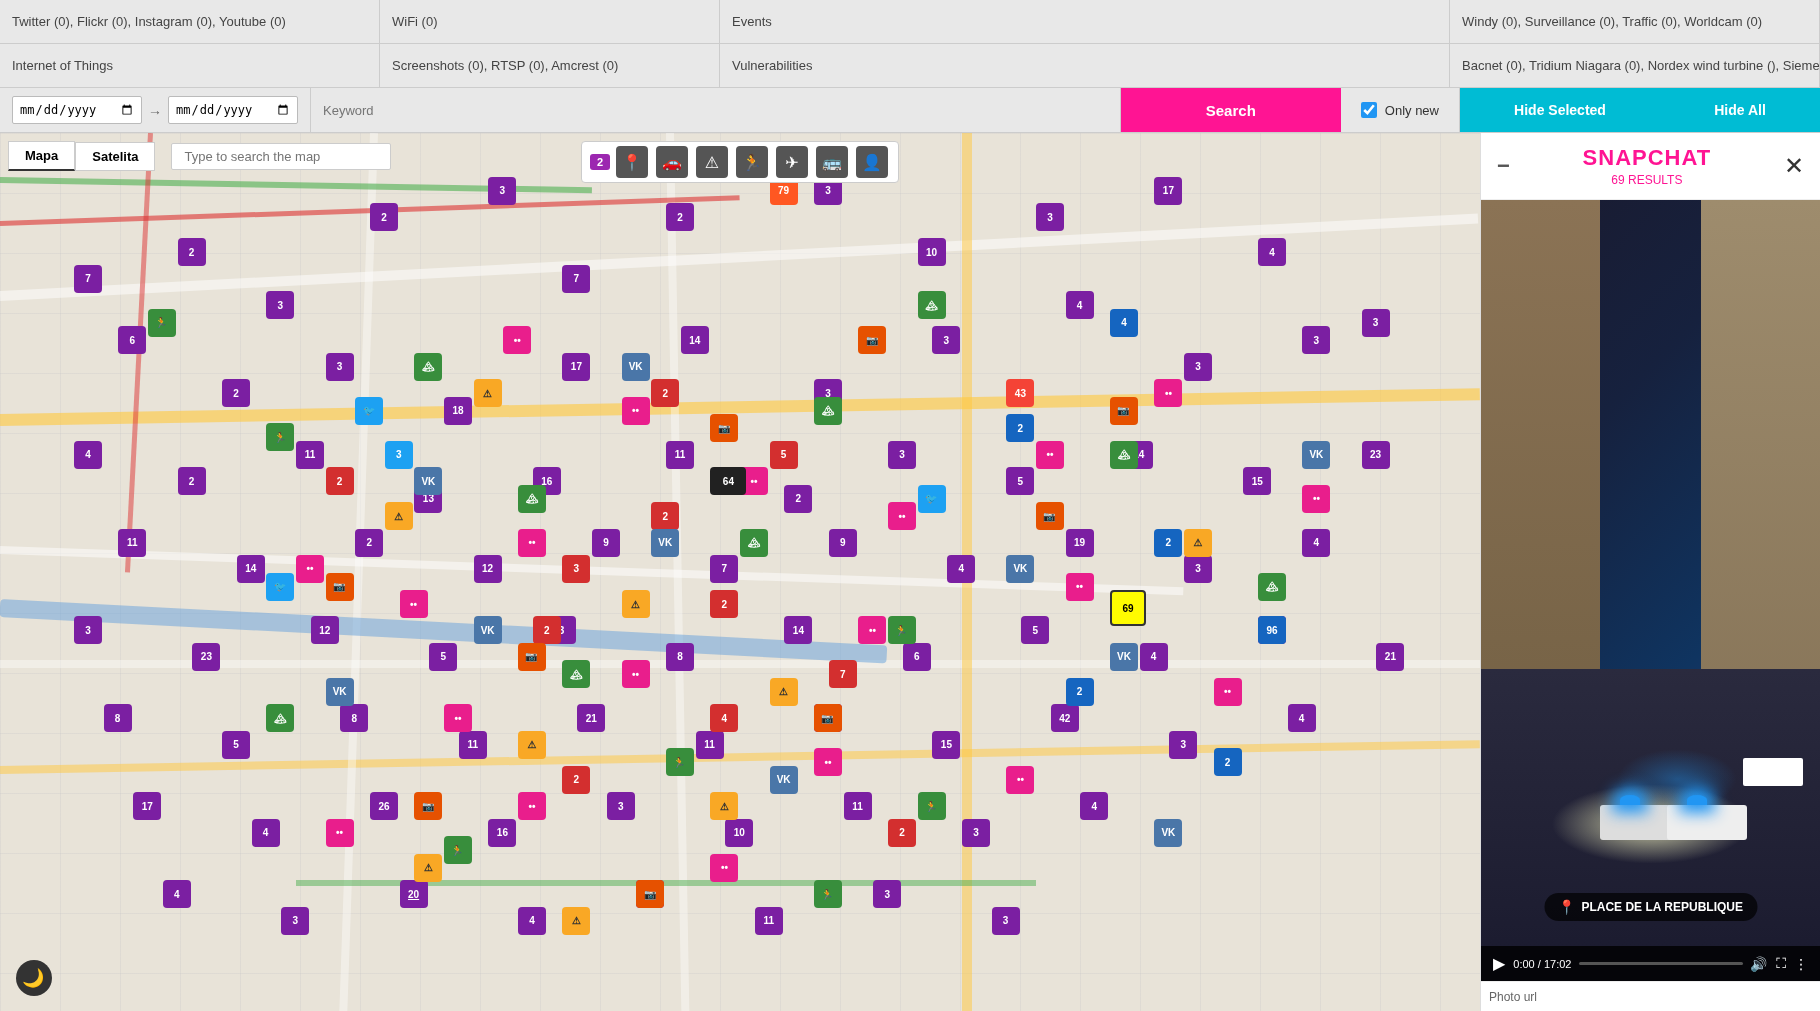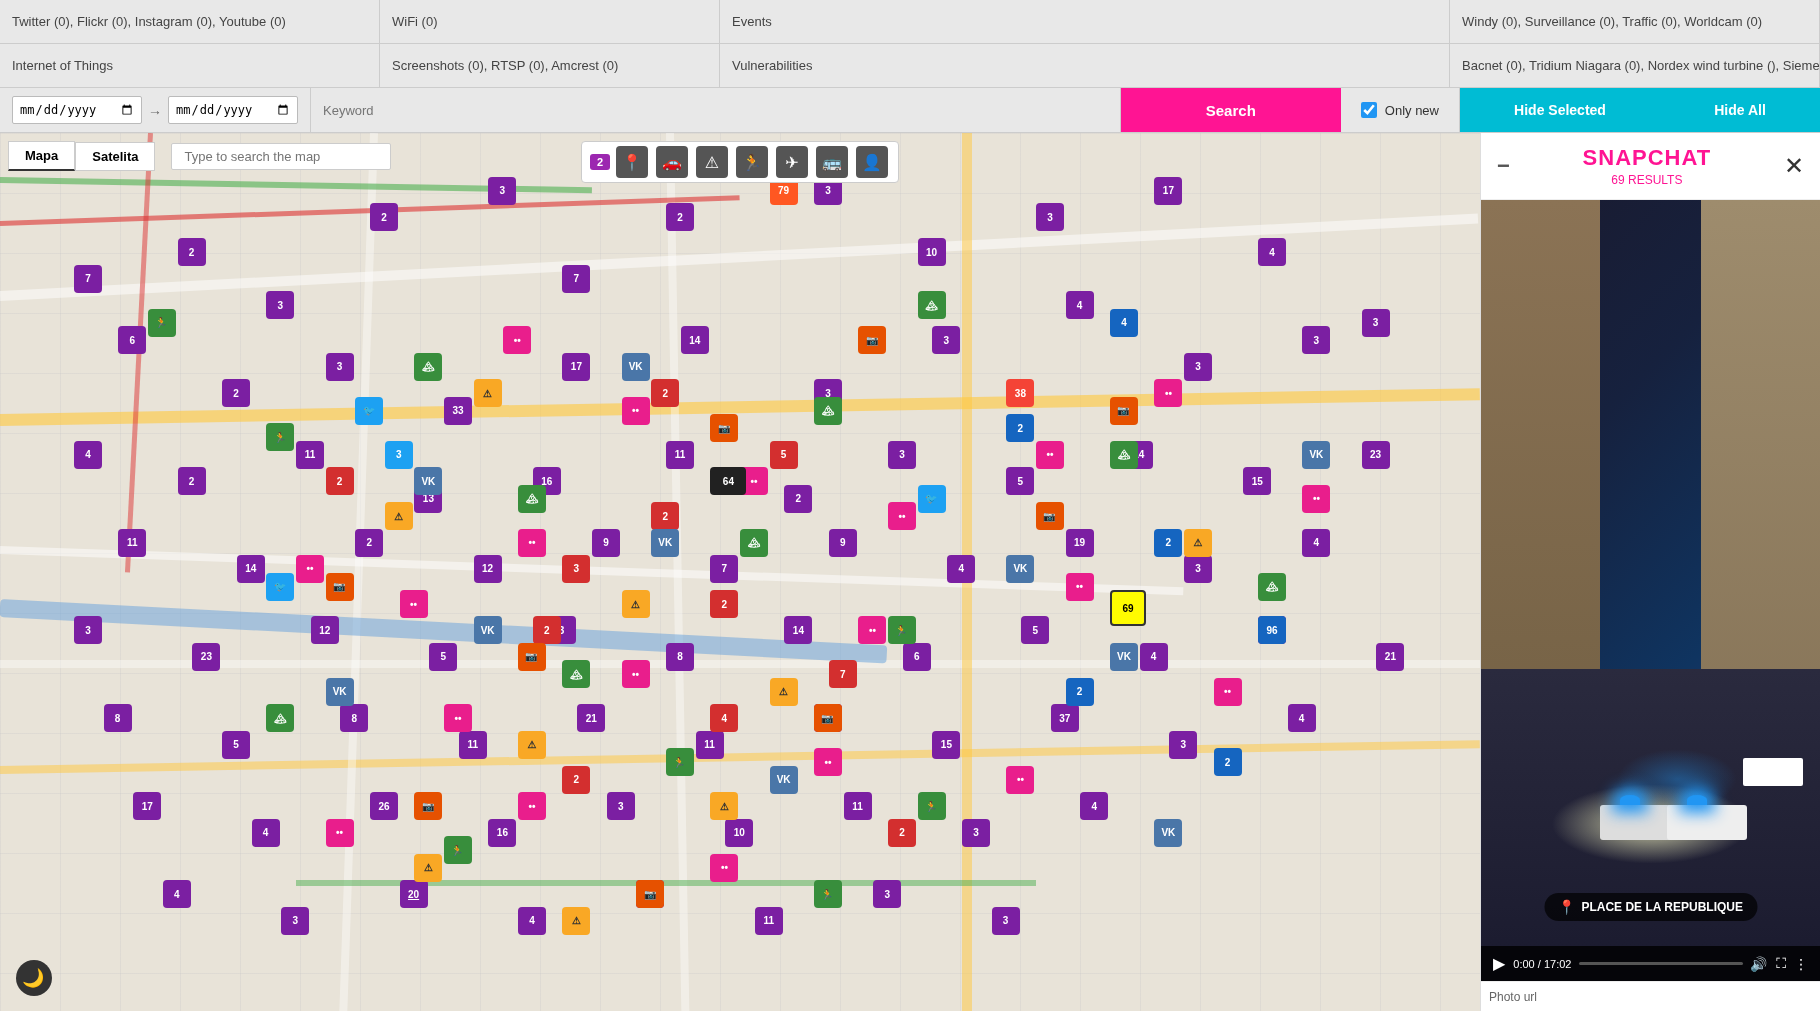--- a/index.html
+++ b/index.html
@@ -309,21 +309,21 @@
     <div class="pin purple" style="top:8%;left:45%;">2</div>
     <div class="pin purple" style="top:5%;left:55%;">3</div>
     <div class="pin purple" style="top:12%;left:62%;">10</div>
     <div class="pin purple" style="top:8%;left:70%;">3</div>
     <div class="pin purple" style="top:5%;left:78%;">17</div>
     <div class="pin purple" style="top:12%;left:85%;">4</div>
     <div class="pin purple" style="top:20%;left:92%;">3</div>
     <div class="pin purple" style="top:22%;left:8%;">6</div>
     <div class="pin purple" style="top:28%;left:15%;">2</div>
     <div class="pin purple" style="top:25%;left:22%;">3</div>
-    <div class="pin purple" style="top:30%;left:30%;">33</div>
+    <div class="pin purple" style="top:30%;left:30%;">18</div>
     <div class="pin purple" style="top:25%;left:38%;">17</div>
     <div class="pin purple" style="top:22%;left:46%;">14</div>
     <div class="pin purple" style="top:28%;left:55%;">3</div>
     <div class="pin purple" style="top:22%;left:63%;">3</div>
     <div class="pin purple" style="top:18%;left:72%;">4</div>
     <div class="pin purple" style="top:25%;left:80%;">3</div>
     <div class="pin purple" style="top:22%;left:88%;">3</div>
     <div class="pin purple" style="top:35%;left:5%;">4</div>
     <div class="pin purple" style="top:38%;left:12%;">2</div>
     <div class="pin purple" style="top:35%;left:20%;">11</div>
@@ -360,21 +360,21 @@
     <div class="pin purple" style="top:55%;left:85%;">10</div>
     <div class="pin purple" style="top:58%;left:93%;">21</div>
     <div class="pin purple" style="top:65%;left:7%;">8</div>
     <div class="pin purple" style="top:68%;left:15%;">5</div>
     <div class="pin purple" style="top:65%;left:23%;">8</div>
     <div class="pin purple" style="top:68%;left:31%;">11</div>
     <div class="pin purple" style="top:65%;left:39%;">21</div>
     <div class="pin purple" style="top:68%;left:47%;">11</div>
     <div class="pin purple" style="top:65%;left:55%;">5</div>
     <div class="pin purple" style="top:68%;left:63%;">15</div>
-    <div class="pin purple" style="top:65%;left:71%;">37</div>
+    <div class="pin purple" style="top:65%;left:71%;">42</div>
     <div class="pin purple" style="top:68%;left:79%;">3</div>
     <div class="pin purple" style="top:65%;left:87%;">4</div>
     <div class="pin purple" style="top:75%;left:9%;">17</div>
     <div class="pin purple" style="top:78%;left:17%;">4</div>
     <div class="pin purple" style="top:75%;left:25%;">26</div>
     <div class="pin purple" style="top:78%;left:33%;">16</div>
     <div class="pin purple" style="top:75%;left:41%;">3</div>
     <div class="pin purple" style="top:78%;left:49%;">10</div>
     <div class="pin purple" style="top:75%;left:57%;">11</div>
     <div class="pin purple" style="top:78%;left:65%;">3</div>
@@ -477,21 +477,21 @@
     <div class="pin blue" style="top:20%;left:75%;">4</div>
     <div class="pin blue" style="top:32%;left:68%;">2</div>
     <div class="pin blue" style="top:45%;left:78%;">2</div>
     <div class="pin blue" style="top:55%;left:85%;">96</div>
     <div class="pin blue" style="top:62%;left:72%;">2</div>
     <div class="pin blue" style="top:70%;left:82%;">2</div>
 
     <div class="pin dark" style="top:38%;left:48%;width:36px;height:28px;">64</div>
     <div class="pin" style="top:52%;left:75%;background:#fffc00;color:#000;font-weight:bold;width:36px;height:36px;border:2px solid #333;">69</div>
     <div class="pin" style="top:5%;left:52%;background:#ff5722;color:#fff;">79</div>
-    <div class="pin" style="top:28%;left:68%;background:#f44336;color:#fff;">38</div>
+    <div class="pin" style="top:28%;left:68%;background:#f44336;color:#fff;">43</div>
 
     <div class="map-toolbar">
       <div class="toolbar-num">2</div>
       <div class="toolbar-icon">📍</div>
       <div class="toolbar-icon">🚗</div>
       <div class="toolbar-icon">⚠</div>
       <div class="toolbar-icon">🏃</div>
       <div class="toolbar-icon">✈</div>
       <div class="toolbar-icon">🚌</div>
       <div class="toolbar-icon">👤</div>

